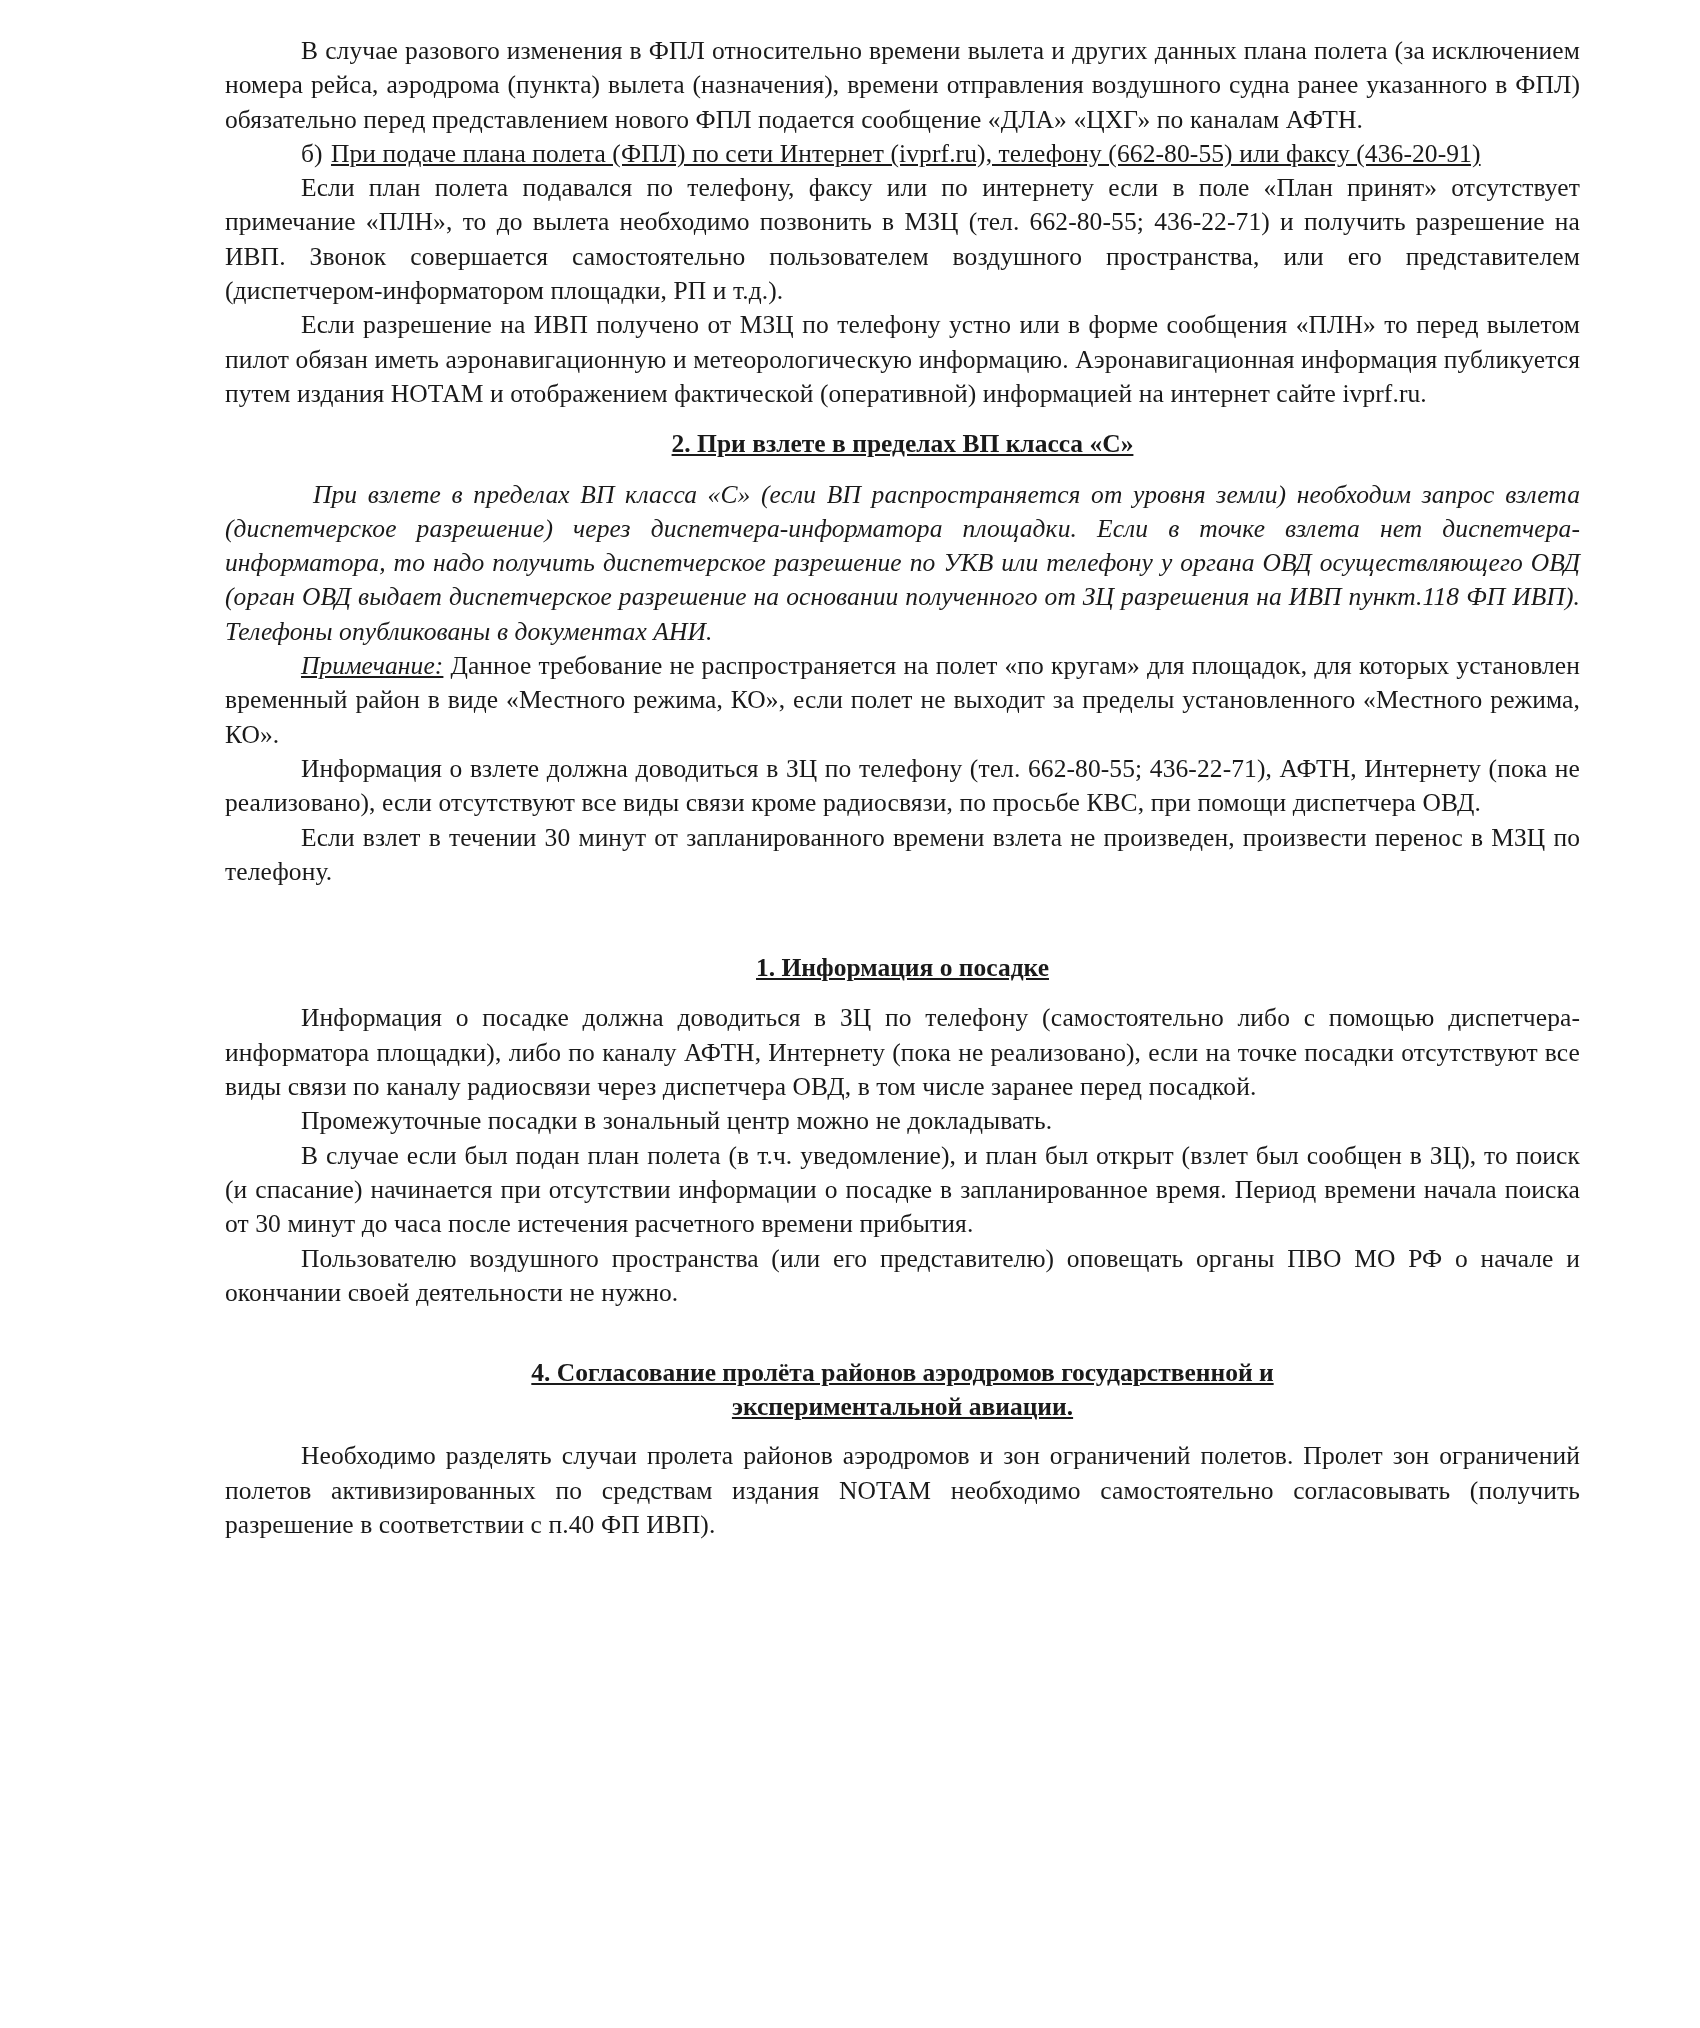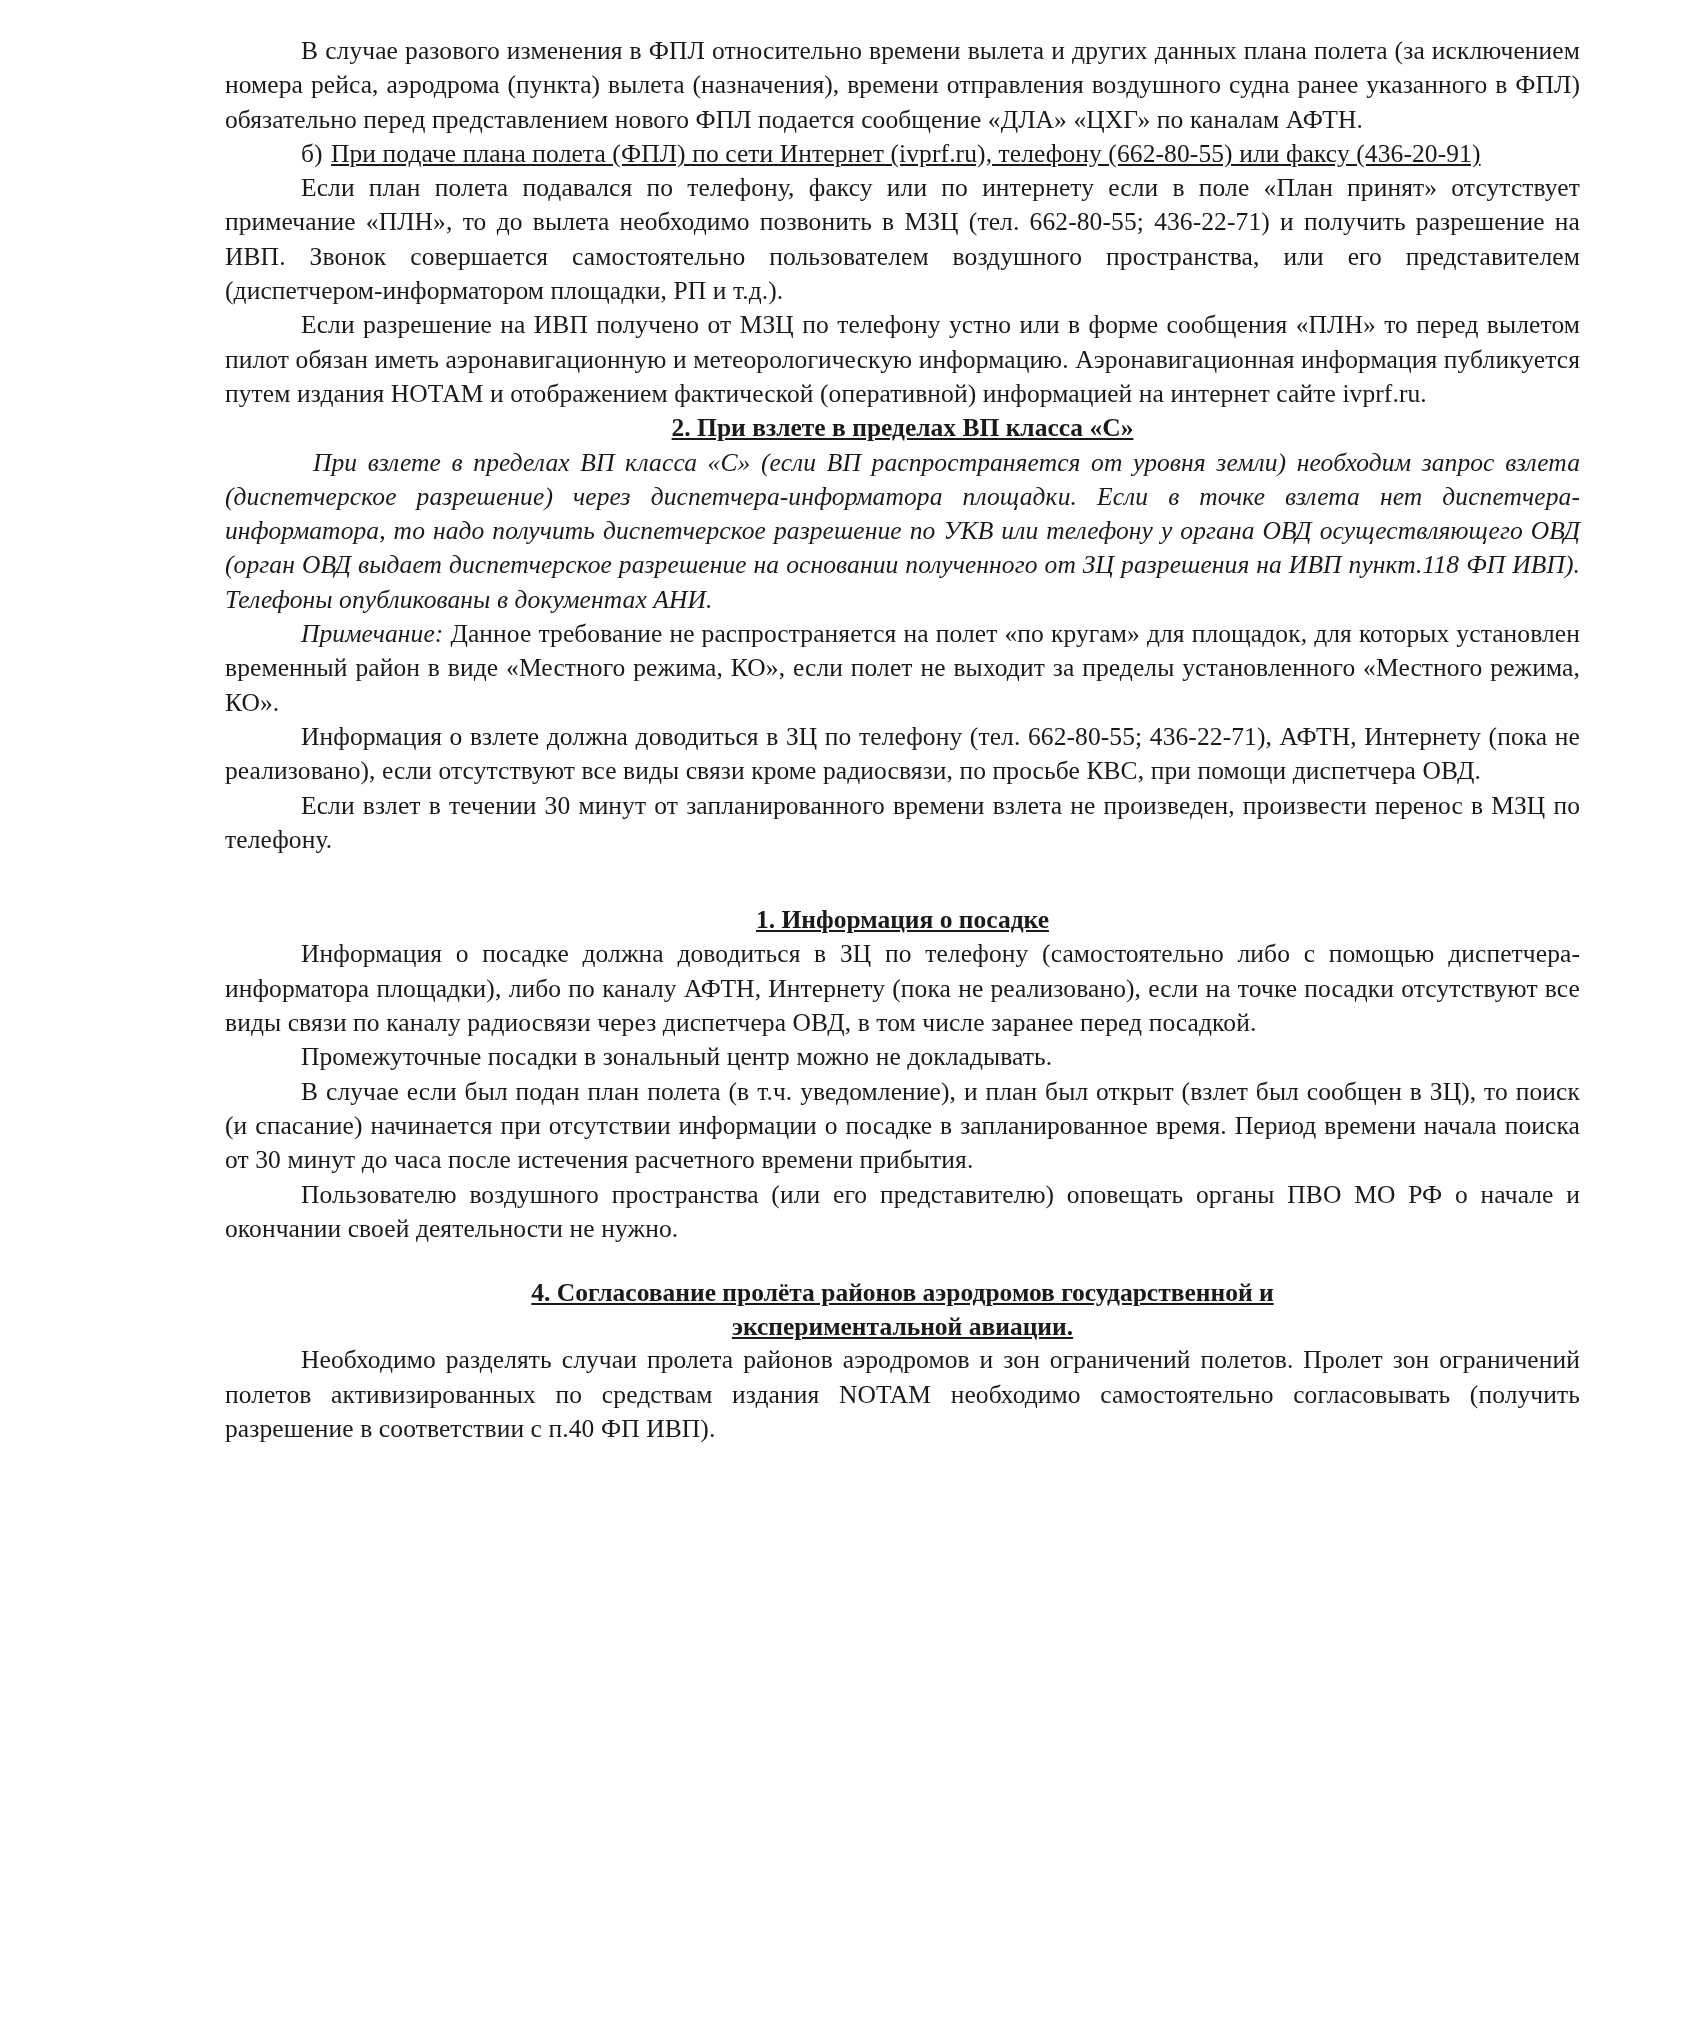--- a/index.html
+++ b/index.html
@@ -40,34 +40,35 @@
     font-style: italic;
   }
   .lettered {
     display: inline-block;
   }
   .lettered .marker {
     display: inline-block;
     width: 106px;
   }
   h2.heading {
-    margin: 0;
+    margin: 16px;
     font-size: 25.5px;
     line-height: 1.345;
     font-weight: bold;
     text-align: center;
     text-decoration: underline;
   }
   h2.heading.two-line {
     line-height: 1.32;
   }
   .spacer-md { height: 30px; }
   .spacer-lg { height: 46px; }
   .note-label {
     font-style: italic;
+    text-decoration: underline;
   }
 </style>
 </head>
 <body>
 
 <div class="page">
   <div class="doc-body">
 
     <p class="para">В случае разового изменения в ФПЛ относительно времени вылета и других данных плана полета (за исключением номера рейса, аэродрома (пункта) вылета (назначения), времени отправления воздушного судна ранее указанного в ФПЛ) обязательно перед представлением нового ФПЛ подается сообщение «ДЛА» «ЦХГ» по каналам АФТН.</p>
 

